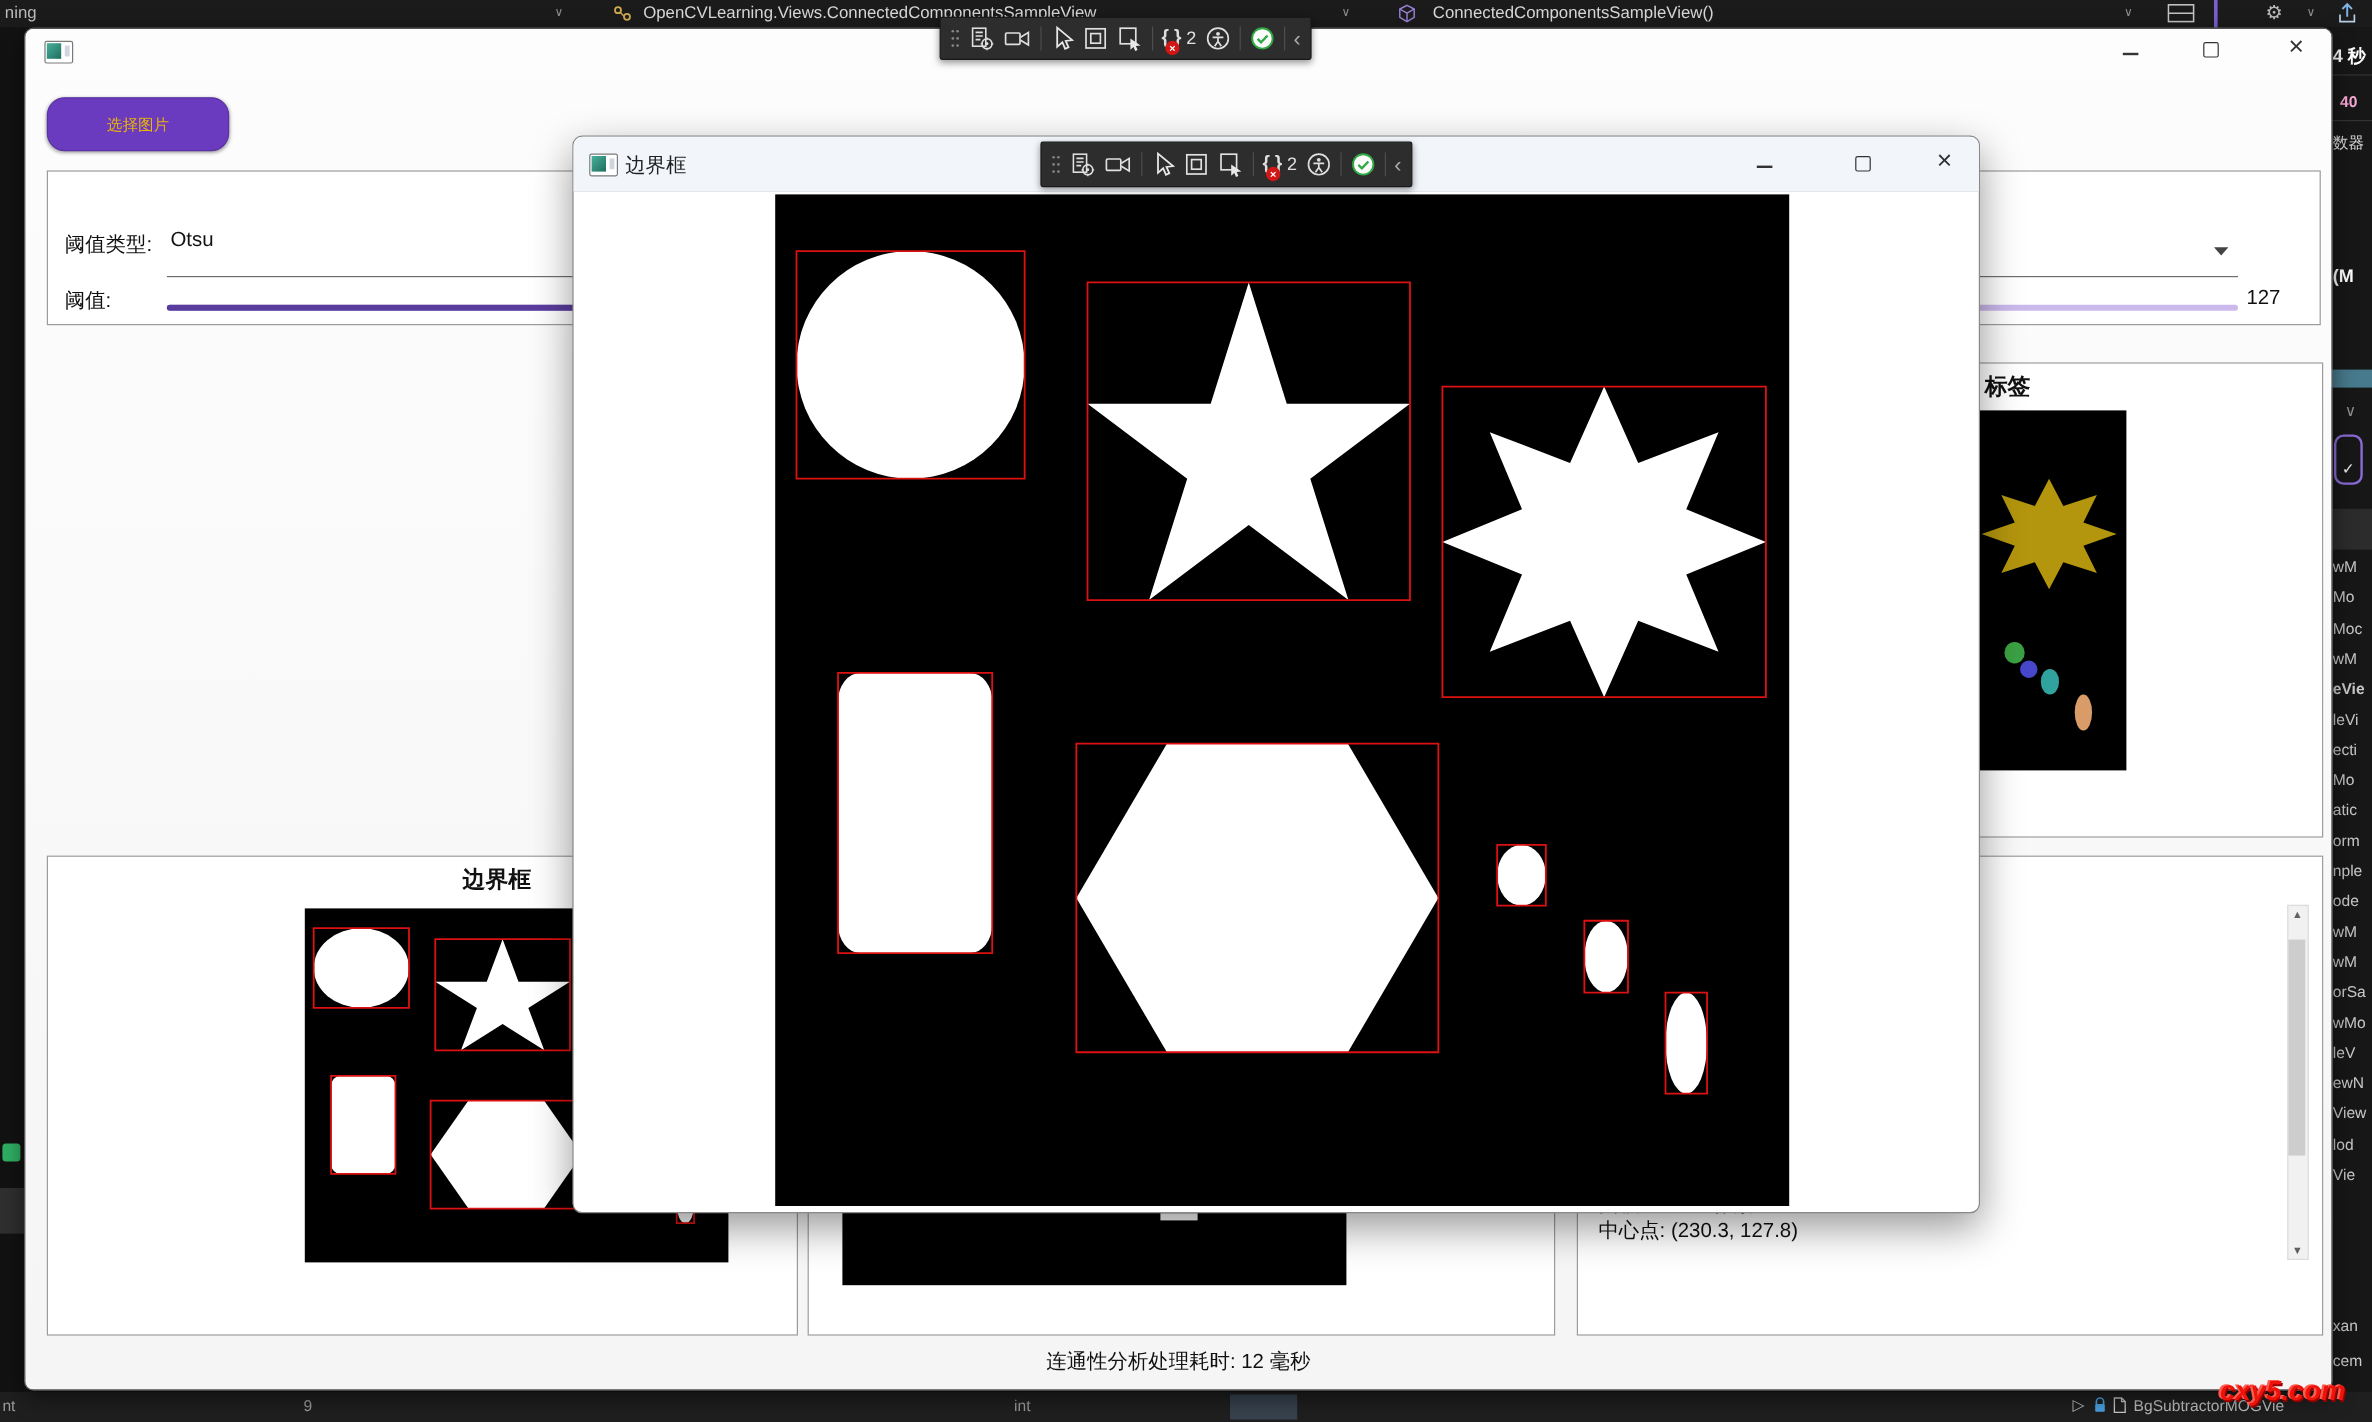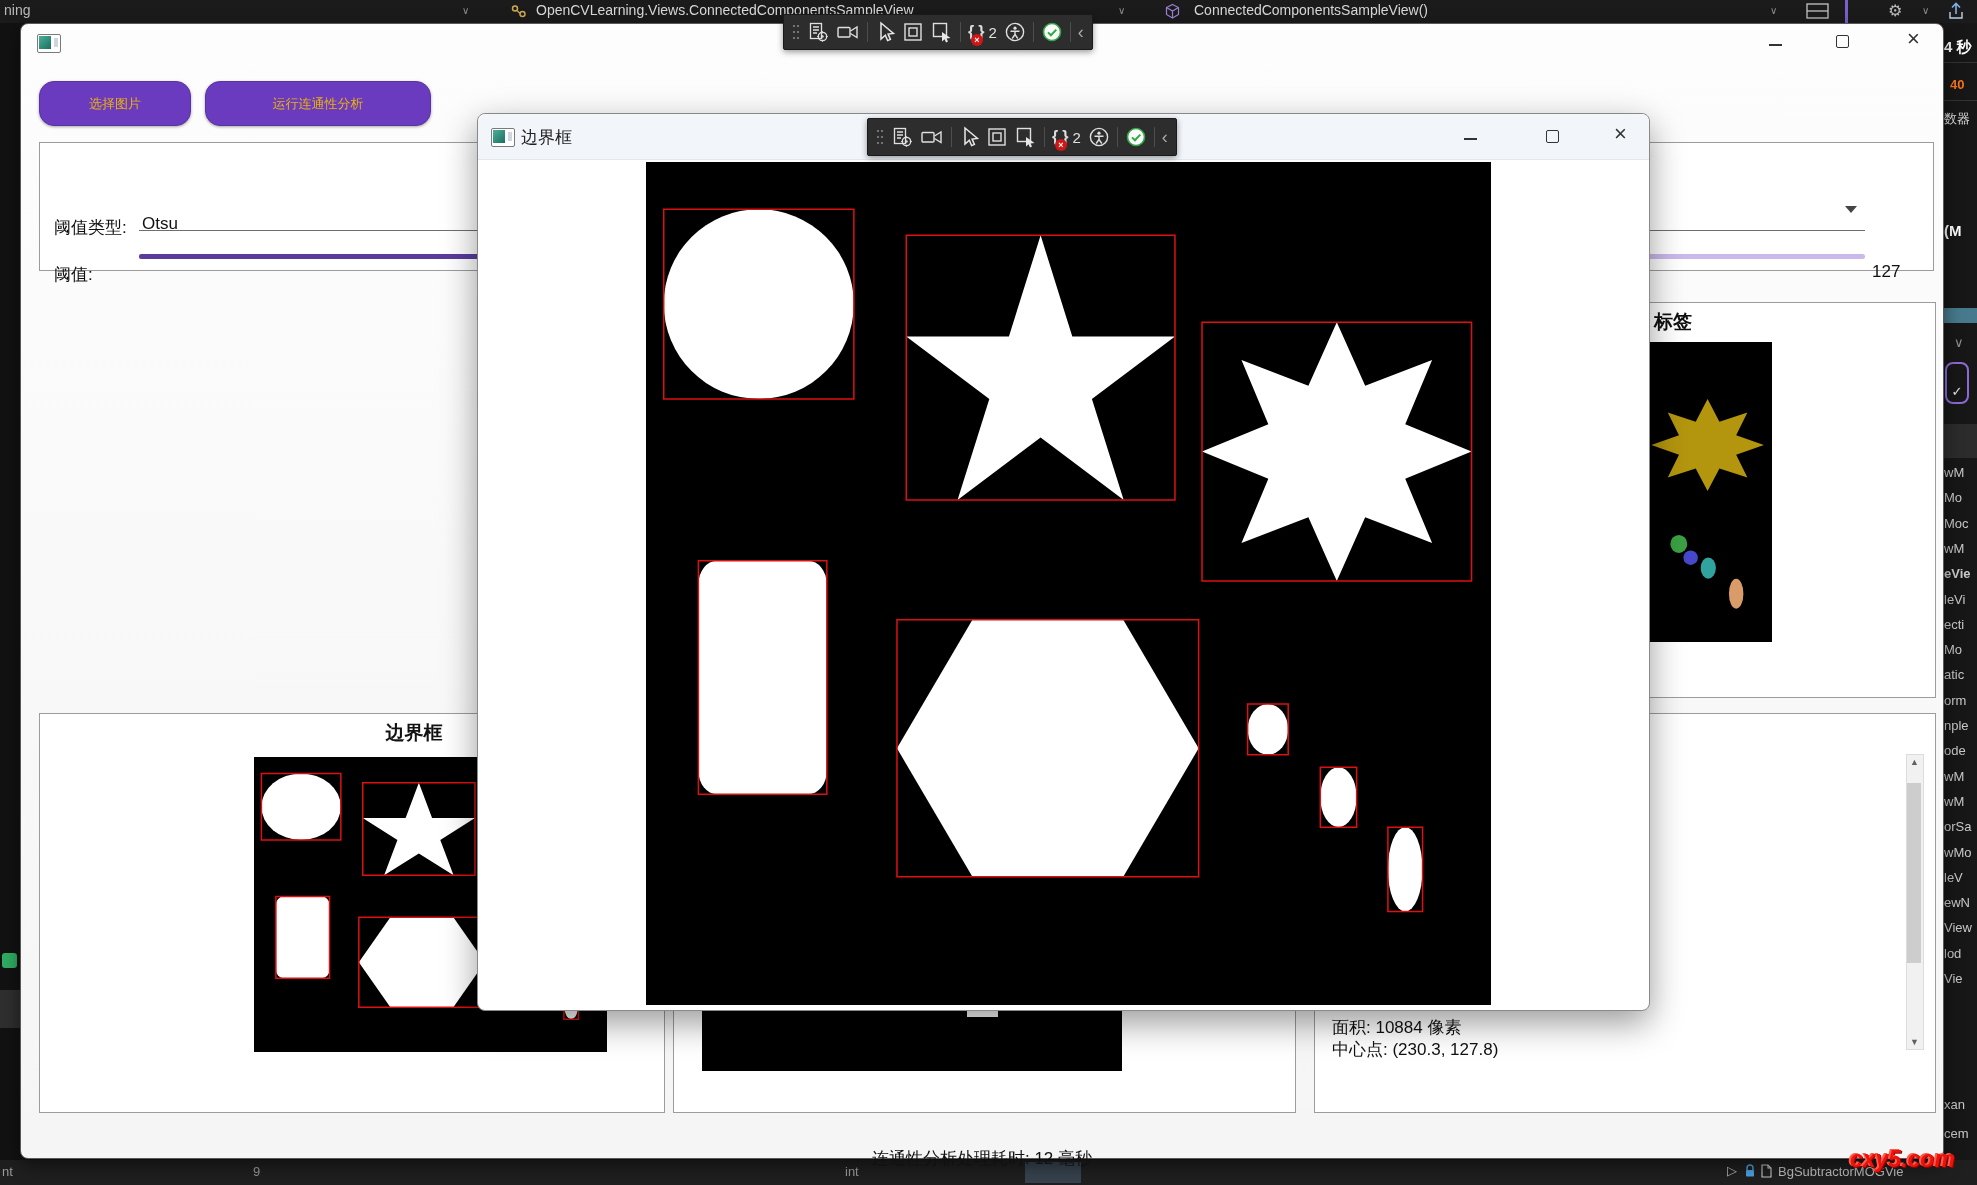--- a/index.html
+++ b/index.html
@@ -17,21 +17,21 @@
   .vs-bottom span{position:absolute;top:4px;white-space:nowrap;}
   
   .main-window{left:20px;top:23px;width:1922px;height:1134px;background:linear-gradient(#fdfdfd,#f5f5f5);
       border:1px solid #5a5a5a;border-radius:8px;box-shadow:0 6px 18px rgba(0,0,0,.5);}
   .win-btn{position:absolute;cursor:default;}
   .card{position:absolute;background:#fff;border:1px solid #9c9c9c;}
   .panel-title{position:absolute;font-weight:bold;font-size:19px;color:#111;transform:translateX(-50%);white-space:nowrap;}
   .purple-btn{position:absolute;height:43px;background:#6a3bbf;border:1px solid #5a32a3;border-radius:15px;
       color:#eab308;font-size:13px;display:flex;align-items:center;justify-content:center;
       box-shadow:0 1px 3px rgba(0,0,0,.35);white-space:nowrap;}
-  .lbl{position:absolute;font-size:17px;color:#111;white-space:nowrap;margin-top:24px;}
+  .lbl{position:absolute;font-size:17px;color:#111;white-space:nowrap;}
   .combo-line{position:absolute;height:1px;background:#6e6e6e;}
   .combo-arrow{position:absolute;width:0;height:0;border-left:6px solid transparent;border-right:6px solid transparent;border-top:7px solid #444;}
   .slider-track{position:absolute;height:5px;border-radius:3px;background:#cbb9ec;}
   .slider-fill{position:absolute;left:0;top:0;height:5px;border-radius:3px;background:#5a3c9d;}
   .scene{position:absolute;background:#000;display:block;}
   
   .dbg-toolbar{position:absolute;background:#2d2d2d;border:1px solid #1a1a1a;border-radius:2px;
       display:flex;align-items:center;gap:7px;padding:0 8px;box-shadow:0 2px 6px rgba(0,0,0,.4);}
   .tb-icon{display:inline-flex;align-items:center;justify-content:center;height:26px;}
   .tb-divider{width:1px;height:20px;background:#4d4d4d;}
@@ -90,21 +90,21 @@
 </div>
 
 <div class="abs left-strip">
   <span class="abs" style="left:2px;top:930px;width:15px;height:15px;border-radius:3px;background:#2fae62"></span>
   <span class="abs" style="left:0;top:967px;width:20px;height:38px;background:#2f2f2f"></span>
 </div>
 
 <div class="abs right-strip">
   <span class="cell" style="top:15px;font-weight:bold;font-size:15px;color:#fff">4 秒</span>
   <span class="abs" style="left:0;top:39px;width:35px;height:1px;background:#333"></span>
-  <span class="cell" style="top:54px;left:8px;font-weight:bold;color:#f97316">40</span>
+  <span class="cell" style="top:54px;left:8px;font-weight:bold;color:#f9a8d4">40</span>
   <span class="abs" style="left:0;top:77px;width:35px;height:1px;background:#333"></span>
   <span class="cell" style="top:87px;color:#ddd">数器</span>
   <span class="cell" style="top:199px;font-weight:bold;font-size:15px;color:#fff">(M</span>
   <span class="teal-bar" style="top:285px"></span>
   <span class="cell chev" style="top:312px;left:12px">∨</span>
   <span class="strip-checkbox" style="top:339px">✓</span>
   <span class="abs" style="left:0;top:401px;width:35px;height:34px;background:#2c2c2c"></span>
   <div id="frag-list">
       <span class="frag" style="top: 442px;">wM</span>
       <span class="frag" style="top: 467.3px;">Mo</span>
@@ -152,21 +152,20 @@
 <div class="abs main-window">
   <span class="app-icon" style="left:16px;top:10px">
       <i></i>
       <b></b>
     </span>
   <span class="win-btn" style="left:1748px;top:20px;width:13px;height:2px;background:#333"></span>
   <span class="win-btn" style="left:1815px;top:11px;width:11px;height:11px;border:1.4px solid #333;border-radius:2px"></span>
   <span class="win-btn" style="left:1886px;top:2px;font-size:22px;color:#333">×</span>
 
   <div class="purple-btn" style="left:18px;top:57px;width:150px">选择图片</div>
-  <div class="purple-btn" style="left:184px;top:57px;width:224px">运行连通性分析</div>
 
   <div class="card" style="left:18px;top:118px;width:1893px;height:127px">
     <span class="lbl" style="left:14px;top:49px">阈值类型:</span>
     <span class="lbl" style="left:102px;top:47px">Otsu</span>
     <span class="combo-line" style="left:99px;top:87px;width:1726px"></span>
     <span class="combo-arrow" style="left:1805px;top:63px"></span>
     <span class="lbl" style="left:14px;top:96px">阈值:</span>
     <span class="slider-track" style="left:99px;top:111px;width:1726px">
         <span class="slider-fill" style="width: 49.8%;"></span>
       </span>

